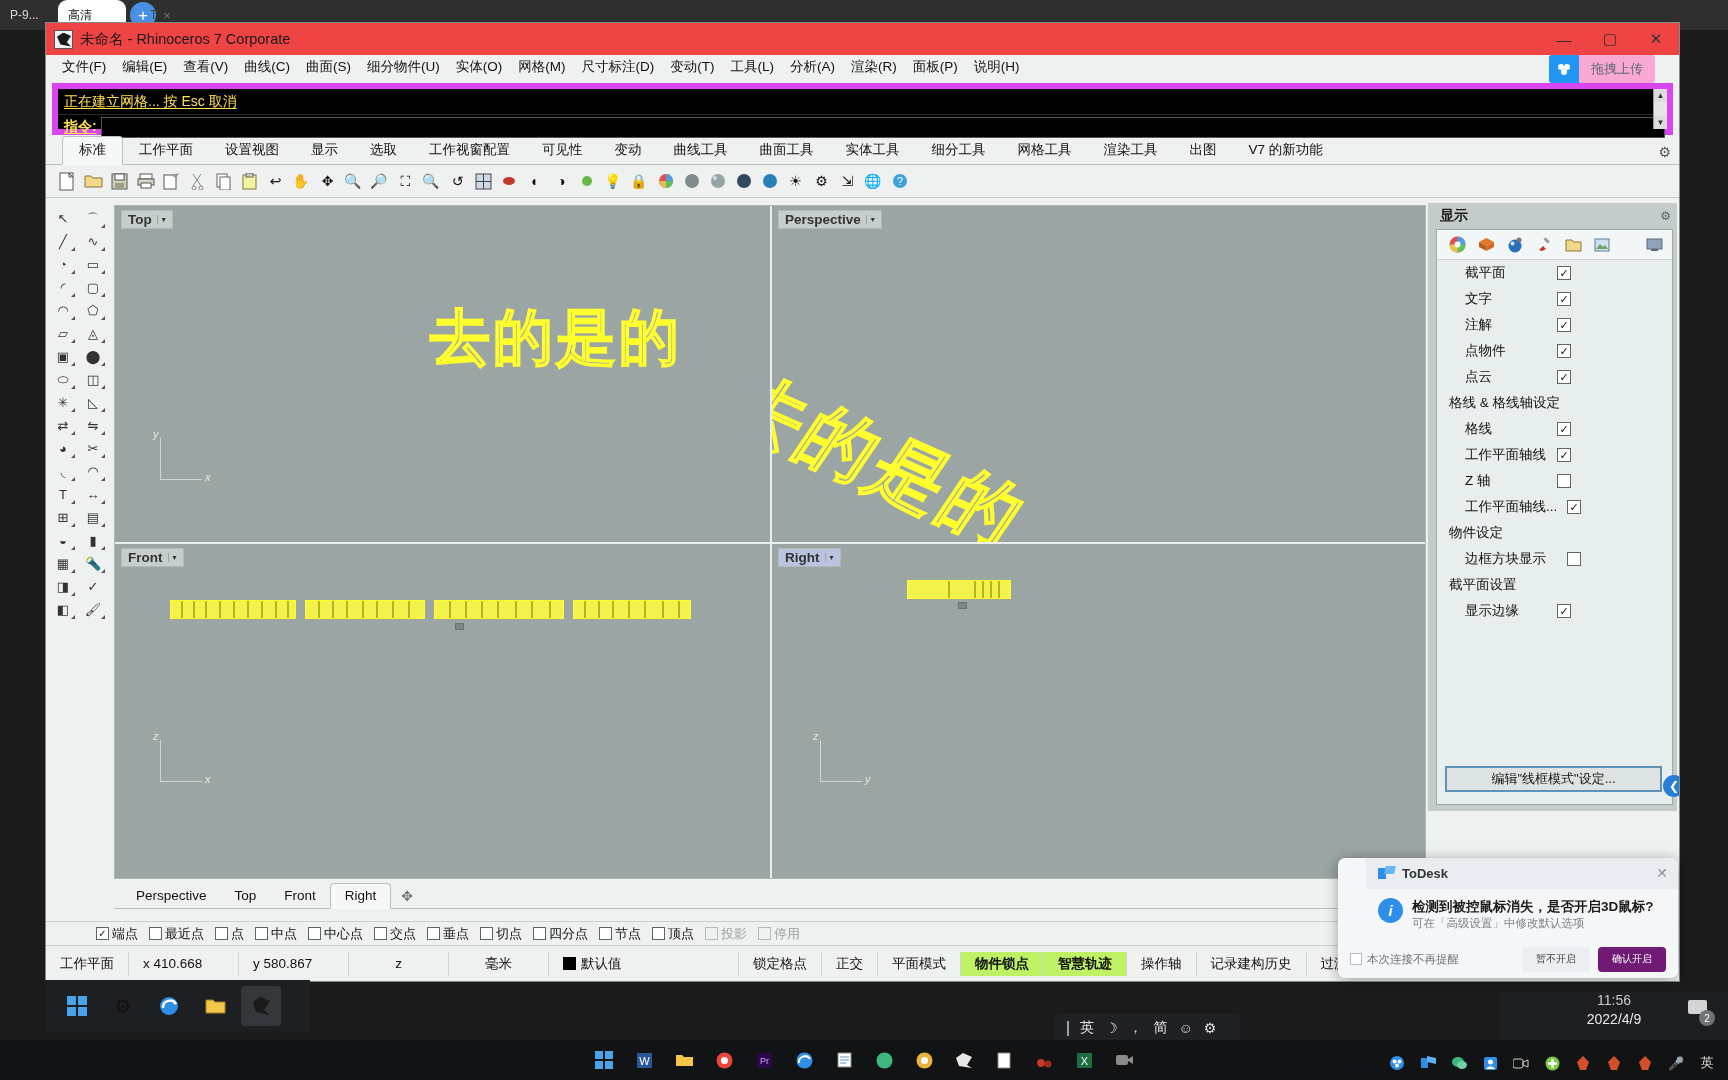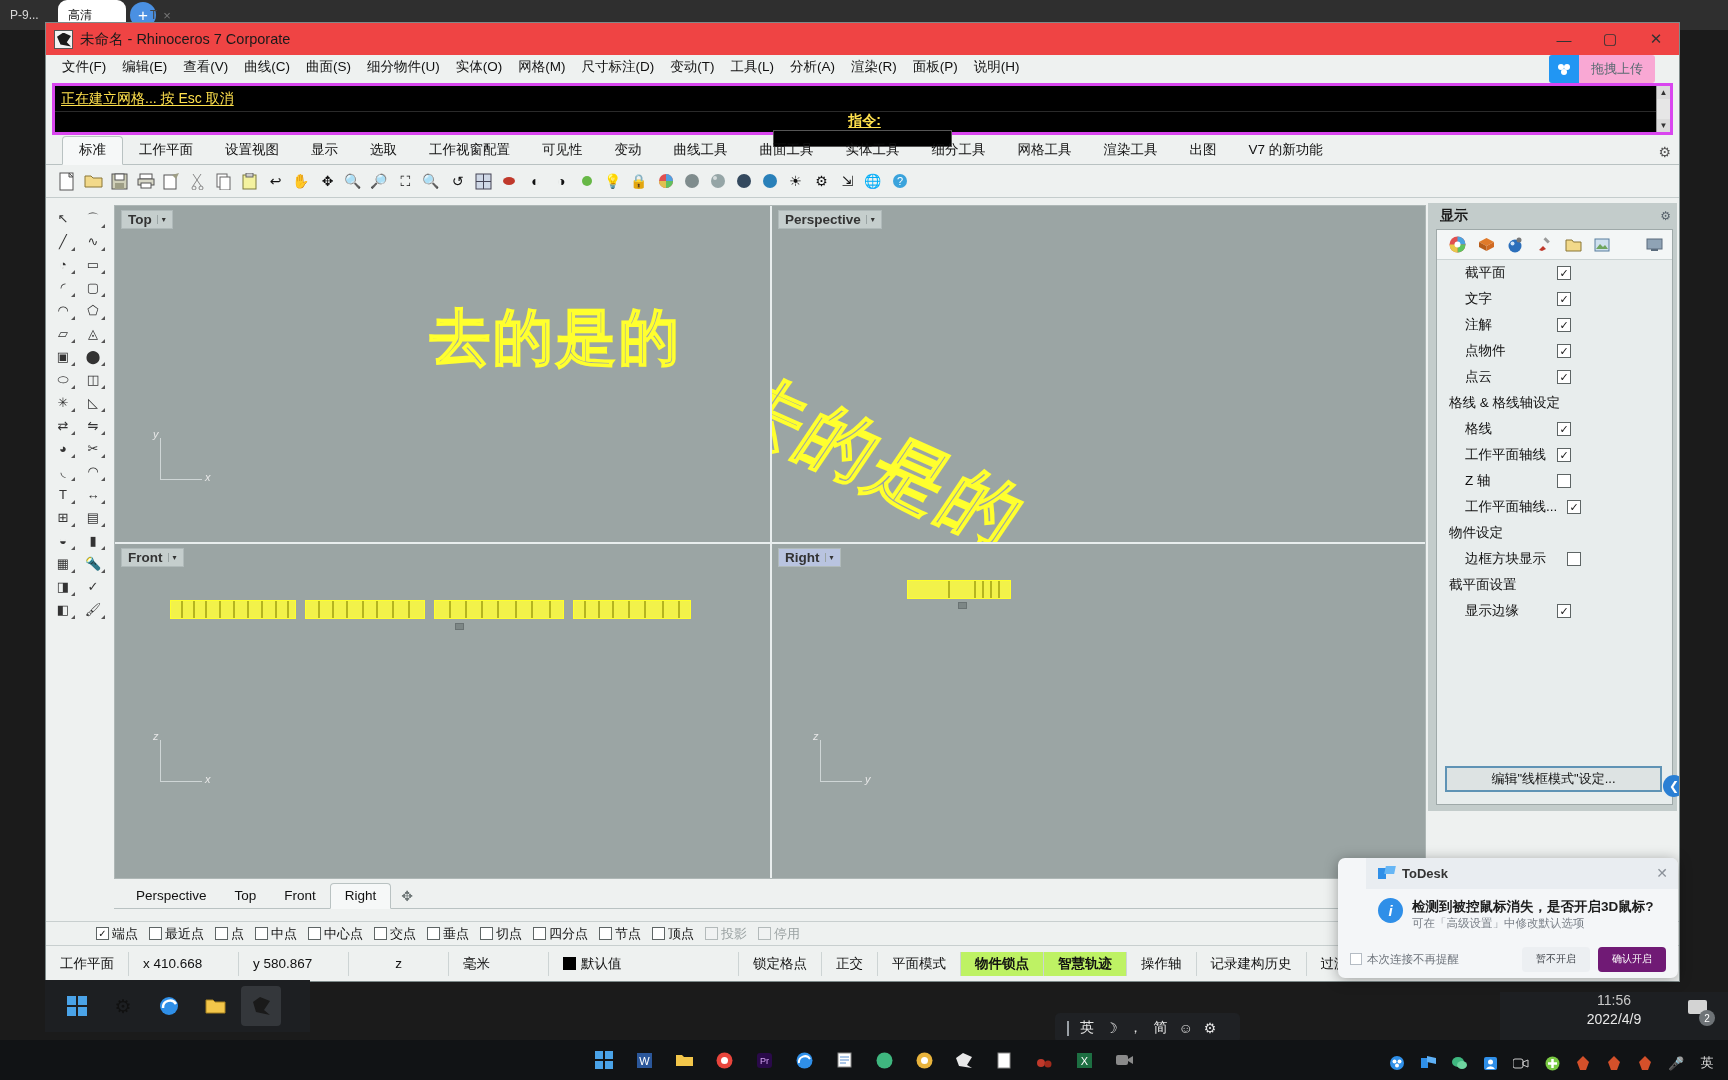--- a/index.html
+++ b/index.html
@@ -82,31 +82,30 @@
   #upload-icon {
     width: 30px; height: 28px; background: #2196f3; color: #fff;
     display: flex; align-items: center; justify-content: center;
     font-size: 15px;
   }
   #upload-label { padding: 0 12px; color: #5b6b73; font-size: 13px; }
 
   
   #cmd-area {
     position: relative; margin: 4px 6px 0 6px; height: 52px;
-    background: #000; border: 3px solid #d946ef;
+    background: #000; border: 6px solid #d946ef;
   }
   #cmd-history {
     height: 25px; line-height: 25px; color: #ffe14d;
     font-size: 14px; padding-left: 6px; text-decoration: underline;
     text-underline-offset: 2px;
   }
   #cmd-prompt-row {
     height: 25px; display: flex; align-items: center;
     border-top: 1px solid #2a2a2a;
-    flex-direction: column;
   }
   #cmd-prompt-label {
     color: #ffe14d; font-size: 14px; font-weight: bold;
     padding: 0 2px 0 6px; text-decoration: underline; text-underline-offset: 2px;
   }
   #cmd-input {
     flex: 1; height: 21px; background: #000; border: 1px solid #555;
     margin-left: 2px; margin-right: 2px;
   }
   #cmd-scroll {
@@ -905,21 +904,21 @@
         <span class="osbox"></span>
         <span>停用</span>
       </div>
   </div>
 
   <div id="statusbar">
     <div class="sb">工作平面</div>
     <div class="sb" style="min-width:110px">x 410.668</div>
     <div class="sb" style="min-width:110px">y 580.867</div>
     <div class="sb" style="min-width:100px;text-align:center">z</div>
-    <div class="sb" style="min-width:100px;text-align:left">毫米</div>
+    <div class="sb" style="min-width:100px;text-align:center">毫米</div>
     <div class="sb" style="min-width:190px">
       <span class="sb-swatch"></span><span>默认值</span>
     </div>
     <div class="sb">锁定格点</div>
     <div class="sb">正交</div>
     <div class="sb">平面模式</div>
     <div class="sb bold">物件锁点</div>
     <div class="sb bold">智慧轨迹</div>
     <div class="sb">操作轴</div>
     <div class="sb">记录建构历史</div>

